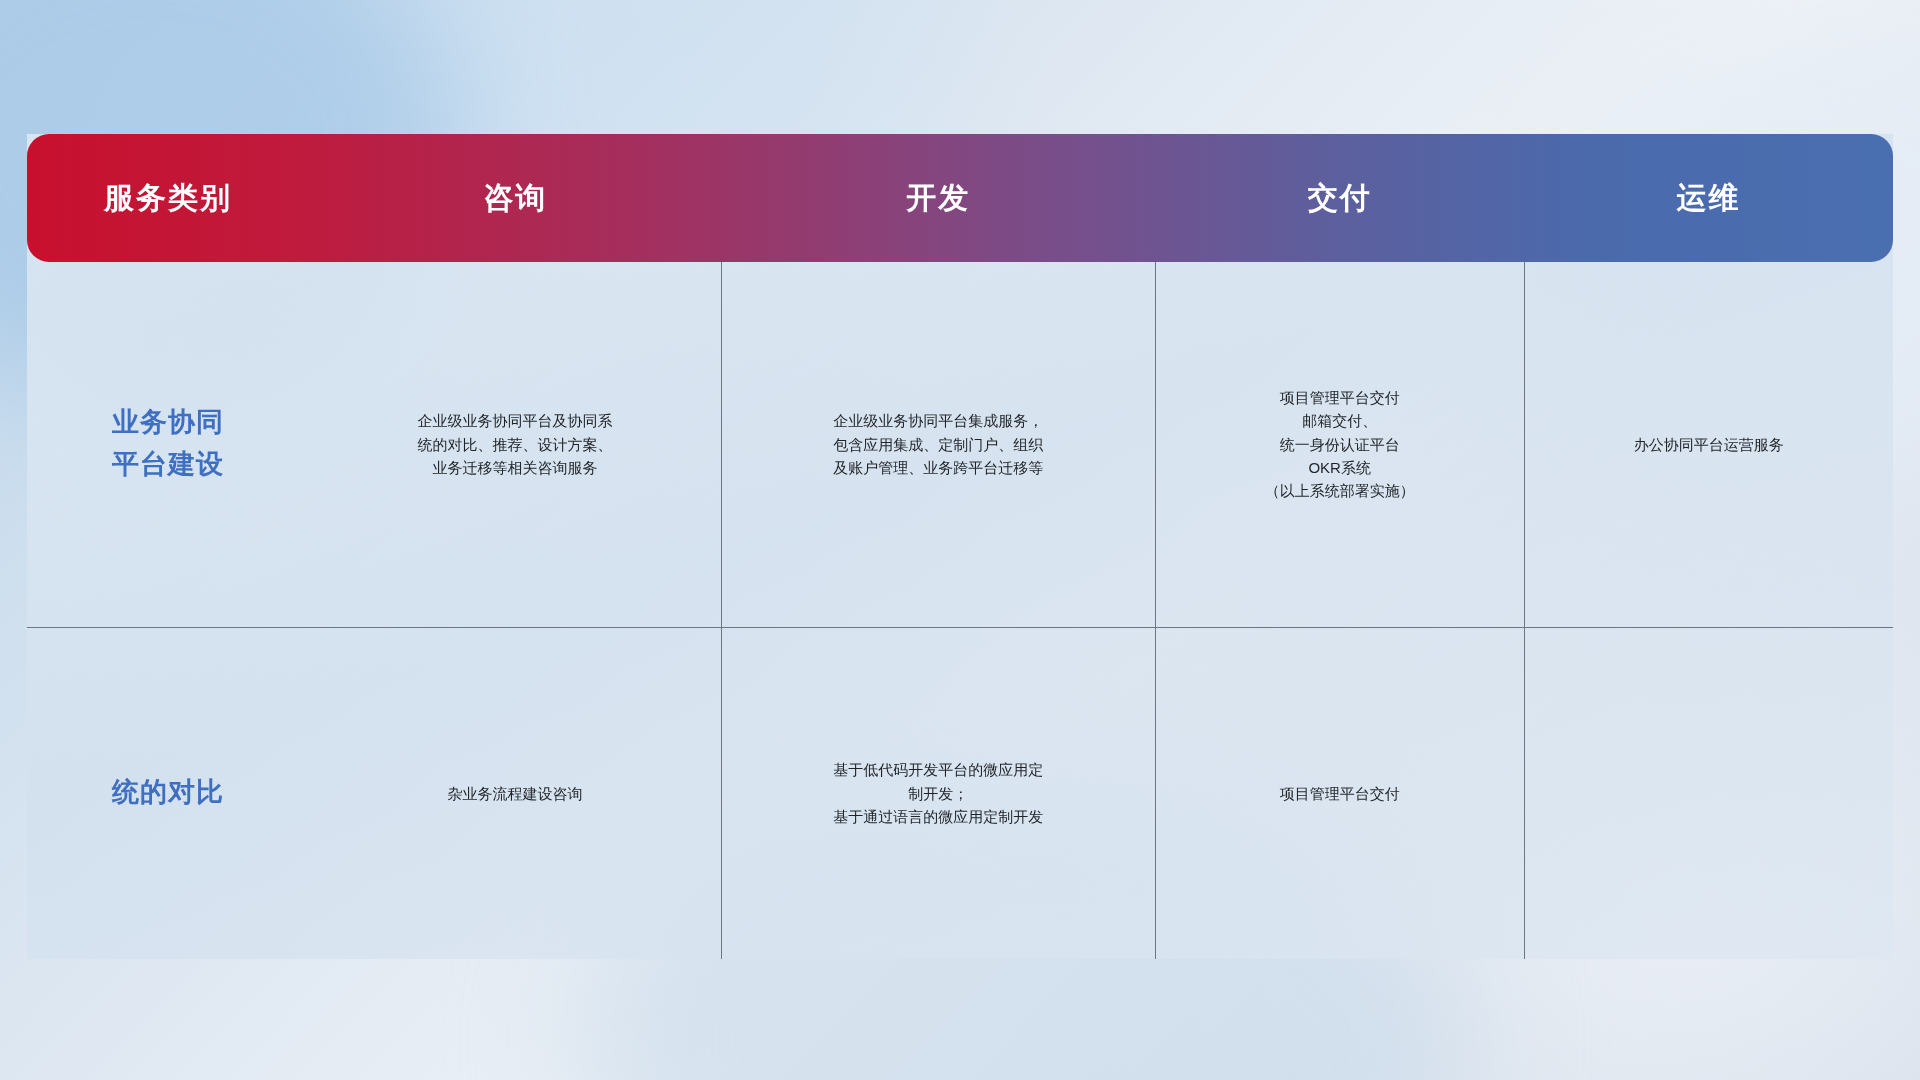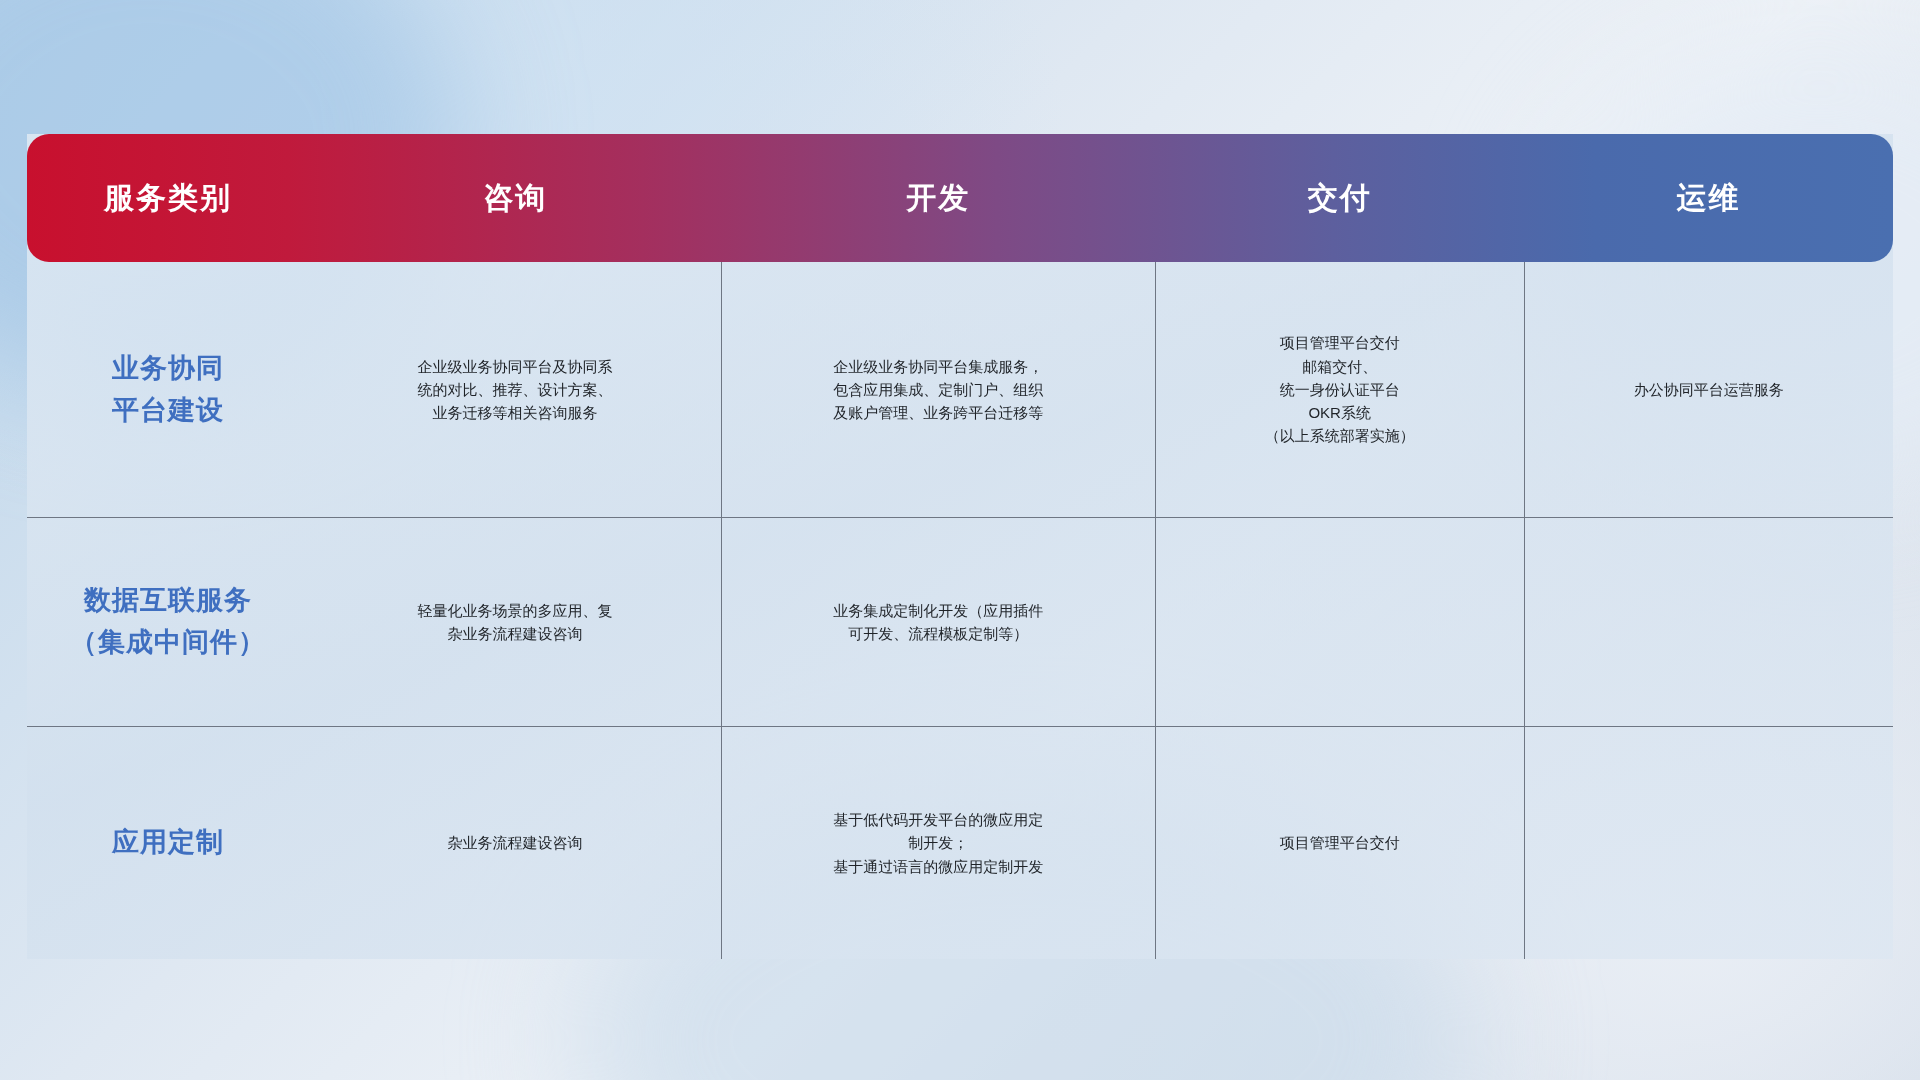--- a/index.html
+++ b/index.html
@@ -173,43 +173,23 @@
           <span class="cell-text">项目管理平台交付
 邮箱交付、
 统一身份认证平台
 OKR系统
 （以上系统部署实施）</span>
         </td>
         <td>
           <span class="cell-text">办公协同平台运营服务</span>
         </td>
       </tr>
-      <tr style="height:27%">
-        <td class="cat">
-          <span class="cell-text">数据互联服务
-（集成中间件）</span>
-        </td>
-        <td class="col-consult">
-          <span class="cell-text">轻量化业务场景的多应用、复
-杂业务流程建设咨询</span>
-        </td>
-        <td>
-          <span class="cell-text">业务集成定制化开发（应用插件
-可开发、流程模板定制等）</span>
-        </td>
-        <td>
-          <span class="cell-text"></span>
-        </td>
-        <td>
-          <span class="cell-text"></span>
-        </td>
-      </tr>
       <tr style="height:30%">
         <td class="cat">
-          <span class="cell-text">应用定制</span>
+          <span class="cell-text">统的对比</span>
         </td>
         <td class="col-consult">
           <span class="cell-text">杂业务流程建设咨询</span>
         </td>
         <td>
           <span class="cell-text">基于低代码开发平台的微应用定
 制开发；
 基于通过语言的微应用定制开发</span>
         </td>
         <td>

